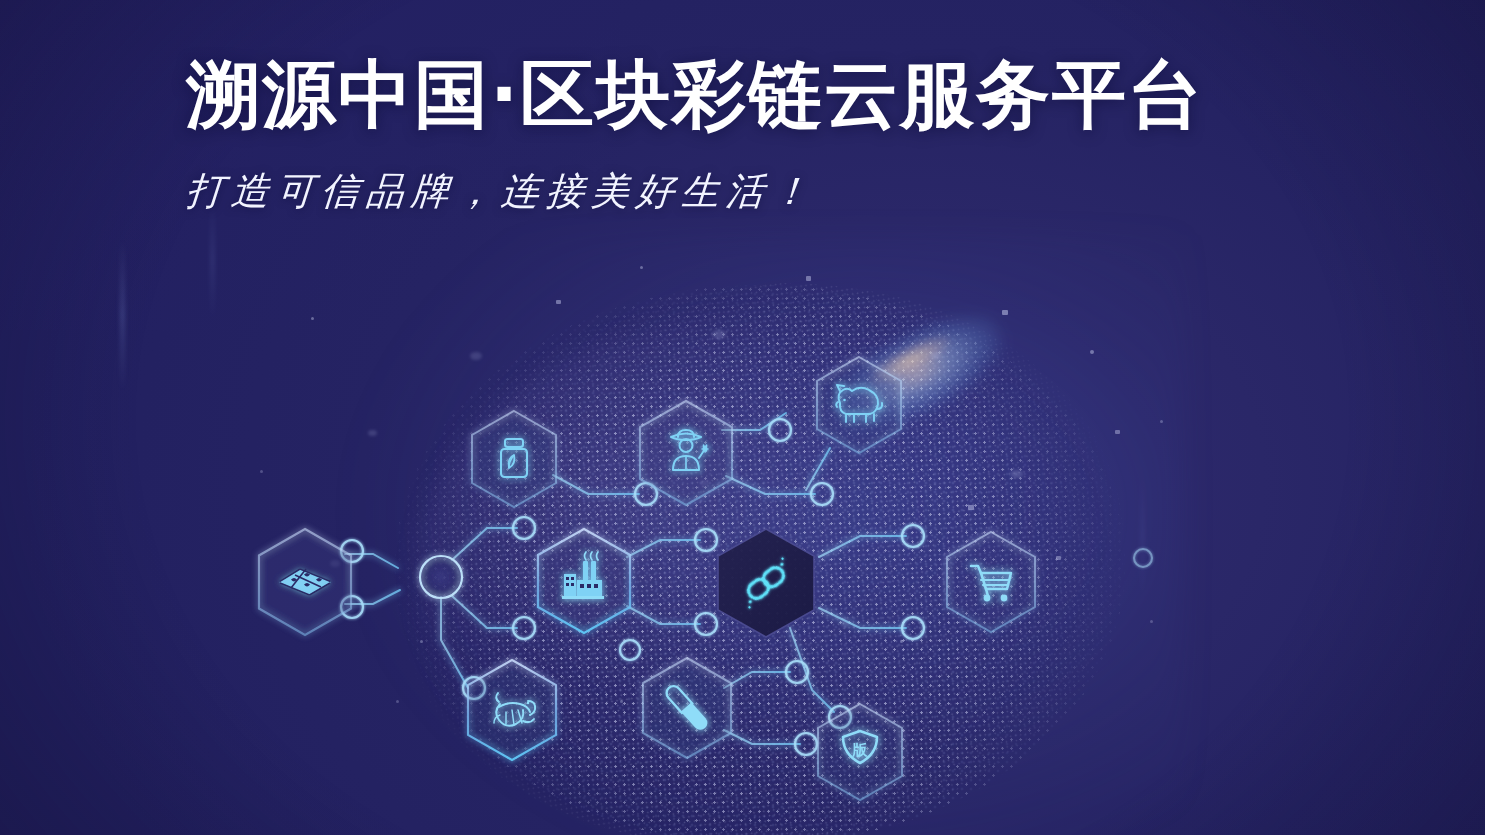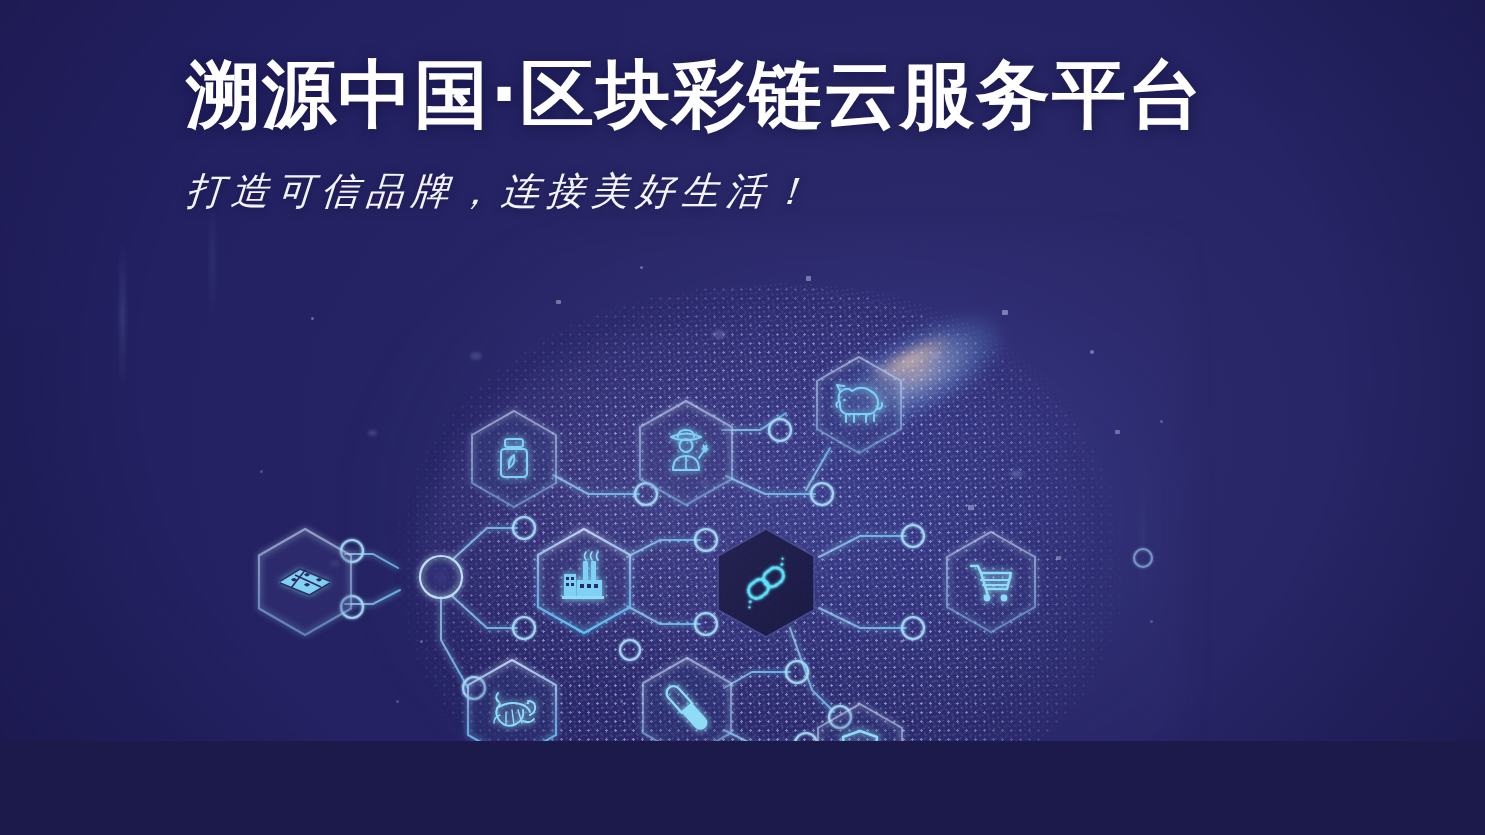--- a/index.html
+++ b/index.html
@@ -8,21 +8,21 @@
     padding: 0;
     background: #1b1a4a;
   }
   body {
     font-family: "Liberation Sans", "DejaVu Sans", sans-serif;
   }
 
   #stage {
     position: relative;
     width: 1485px;
-    height: 741px;
+    height: 835px;
     overflow: hidden;
     background: #252363;
   }
 
   
   .bg-base {
     position: absolute;
     inset: 0;
     background:
       radial-gradient(ellipse 900px 700px at 62% 58%, #302a72 0%, #2a2768 38%, #252363 62%, #222060 100%),

